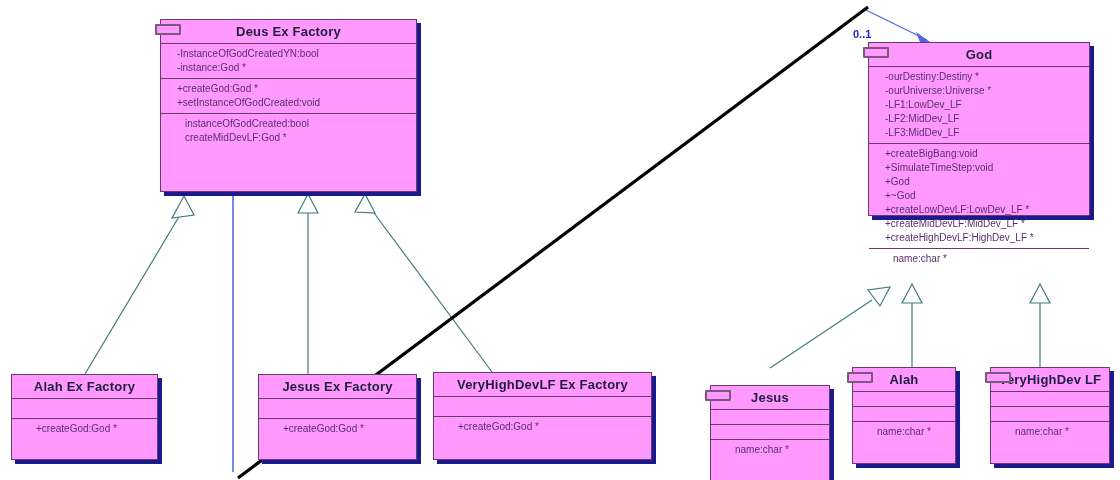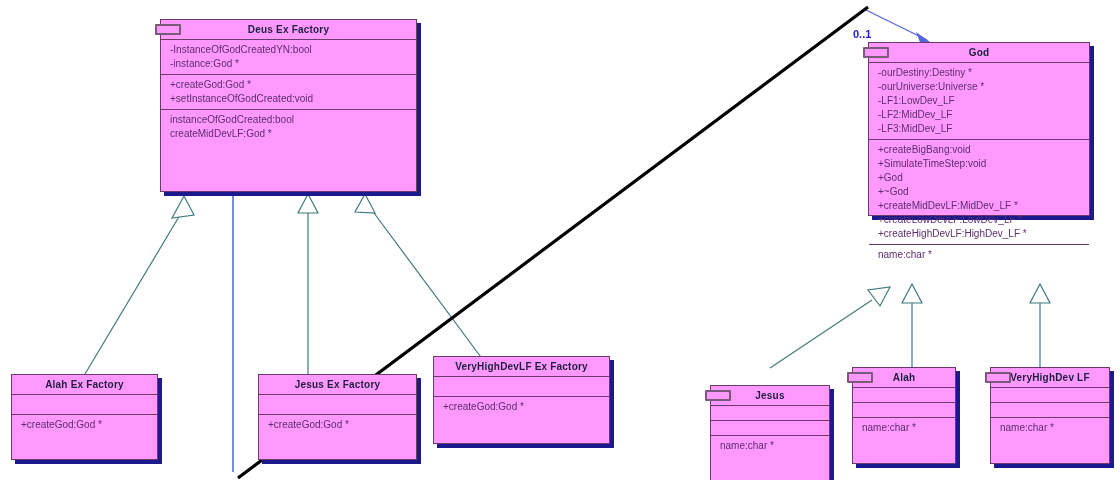--- a/index.html
+++ b/index.html
@@ -43,38 +43,38 @@
     border: 2px solid #7a5a7a;
     border-radius: 1px;
     box-sizing: border-box;
     z-index: 7;
   }
   .cmp {
     box-sizing: border-box;
     border-bottom: 1px solid #6b3a6b;
     padding: 2px 0 2px 0;
   }
-  .cmp:last-child { border-bottom: none; }
+  .cmp:last-child { border-bottom: none; margin-left: 8px; }
   .cmp-title {
     text-align: center;
     font-weight: bold;
-    font-size: 10px;
+    font-size: 13px;
     color: #1e1e3c;
     letter-spacing: .2px;
     padding-top: 4px;
     padding-bottom: 4px;
   }
   .cmp-list {
     padding: 3px 0 3px 0;
   }
   .mem {
     font-size: 10px;
     color: #5b2d6e;
     line-height: 14px;
-    padding-left: 9px;
+    padding-left: 16px;
     white-space: nowrap;
   }
   .cmp-empty { height: 20px; }
   .cmp-empty-sm { height: 15px; }
 
   .mult-label {
     position: absolute;
     font-size: 11px;
     font-weight: bold;
     color: #2222cc;
@@ -159,22 +159,22 @@
       <div class="mem">-ourUniverse:Universe *</div>
       <div class="mem">-LF1:LowDev_LF</div>
       <div class="mem">-LF2:MidDev_LF</div>
       <div class="mem">-LF3:MidDev_LF</div>
     </div>
     <div class="cmp cmp-list">
       <div class="mem">+createBigBang:void</div>
       <div class="mem">+SimulateTimeStep:void</div>
       <div class="mem">+God</div>
       <div class="mem">+~God</div>
+      <div class="mem">+createLowDevLF:LowDev_LF *</div>
       <div class="mem">+createMidDevLF:MidDev_LF *</div>
-      <div class="mem">+createLowDevLF:LowDev_LF *</div>
       <div class="mem">+createHighDevLF:HighDev_LF *</div>
     </div>
     <div class="cmp cmp-list">
       <div class="mem">name:char *</div>
     </div>
   </div>
 
   <div class="uml-class" style="left:11px; top:374px; width:147px; height:86px;">
     <div class="cmp cmp-title">Alah Ex Factory</div>
     <div class="cmp cmp-empty"></div>
@@ -184,21 +184,21 @@
   </div>
 
   <div class="uml-class" style="left:258px; top:374px; width:159px; height:86px;">
     <div class="cmp cmp-title">Jesus Ex Factory</div>
     <div class="cmp cmp-empty"></div>
     <div class="cmp cmp-list">
       <div class="mem">+createGod:God *</div>
     </div>
   </div>
 
-  <div class="uml-class" style="left:433px; top:356px; width:177px; height:88px;">
+  <div class="uml-class" style="left:433px; top:372px; width:219px; height:88px;">
     <div class="cmp cmp-title">VeryHighDevLF Ex Factory</div>
     <div class="cmp cmp-empty"></div>
     <div class="cmp cmp-list">
       <div class="mem">+createGod:God *</div>
     </div>
   </div>
 
   <div class="uml-class" style="left:710px; top:385px; width:120px; height:97px;">
     <div class="uml-tab"></div>
     <div class="cmp cmp-title">Jesus</div>

